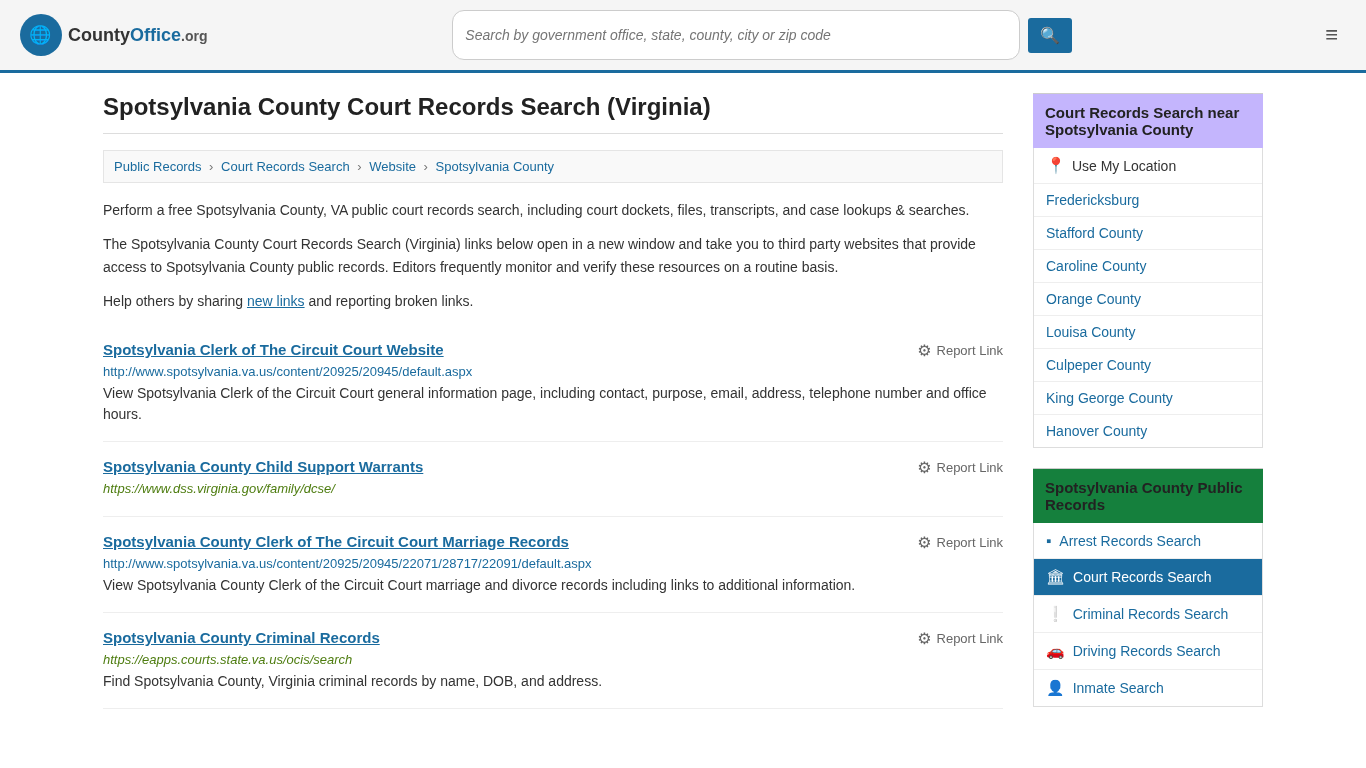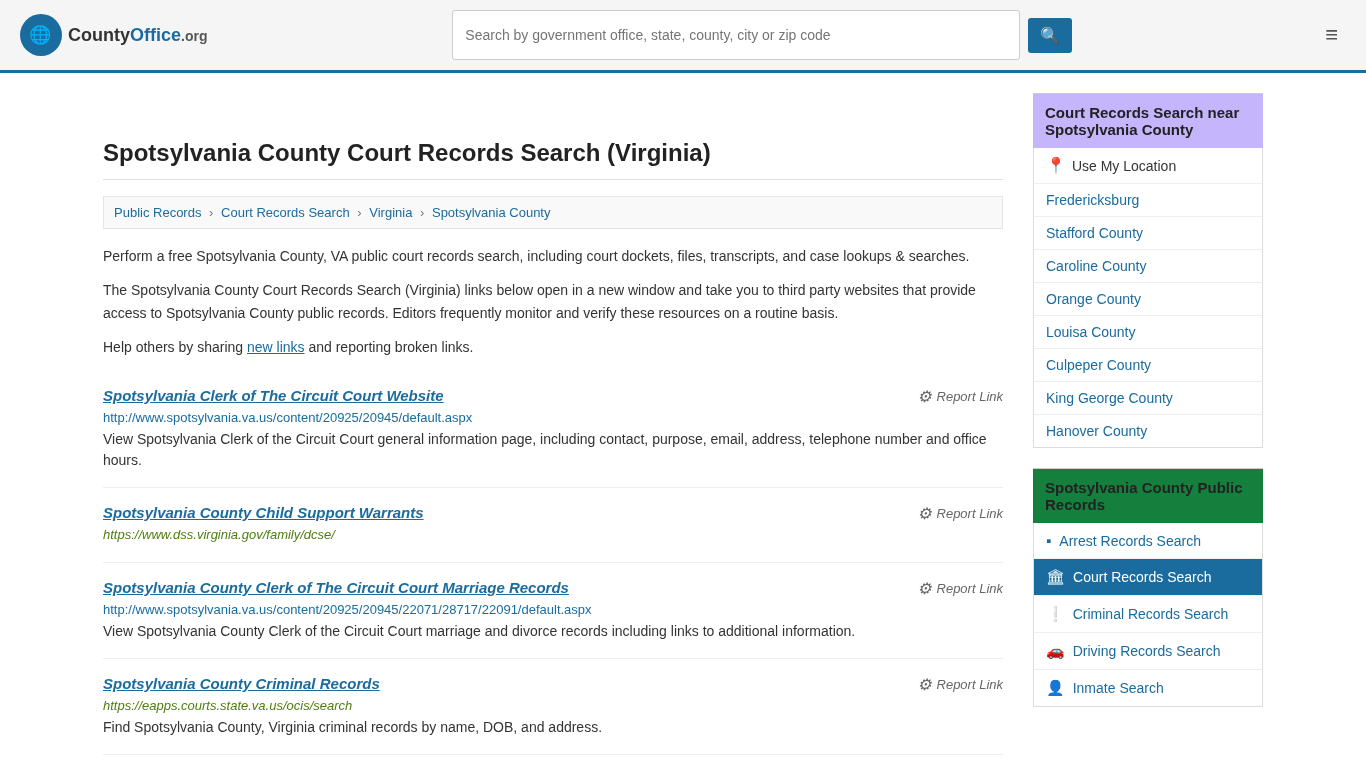--- a/index.html
+++ b/index.html
@@ -36,23 +36,24 @@
       align-items: center;
       gap: 8px;
       flex: 1;
       max-width: 620px;
       margin: 0 30px;
     }
     .search-input {
       flex: 1;
       padding: 16px 12px;
       border: 1px solid #ccc;
-      border-radius: 3px;
+      border-radius: 12px;
       font-size: 14px;
       color: #999;
+      font-style: italic;
     }
     .search-btn {
       background: #1a6b9e;
       border: none;
       border-radius: 3px;
       padding: 8px 12px;
       cursor: pointer;
       color: white;
       font-size: 16px;
     }
@@ -66,21 +67,21 @@
     }
 
     
     .main-container {
       max-width: 1200px;
       margin: 0 auto;
       padding: 20px 20px;
       display: flex;
       gap: 30px;
     }
-    .content { flex: 1; margin-top: 46px; }
+    .content { flex: 1; }
     .sidebar { width: 230px; flex-shrink: 0; }
 
     
     .page-title {
       font-size: 24px;
       font-weight: bold;
       color: #222;
       margin-bottom: 16px;
       border-bottom: 1px solid #ddd;
       padding-bottom: 12px;
@@ -104,21 +105,20 @@
 
     
     .result-item {
       border-bottom: 1px solid #eee;
       padding: 16px 0;
     }
     .result-header {
       display: flex;
       justify-content: space-between;
       align-items: flex-start;
-      font-style: italic;
     }
     .result-title {
       font-size: 15px;
       font-weight: bold;
       color: #1a6b9e;
       text-decoration: underline;
       cursor: pointer;
     }
     .report-link {
       display: flex;
@@ -226,21 +226,21 @@
 
   <div class="content">
 
     <h1 class="page-title">Spotsylvania County Court Records Search (Virginia)</h1>
 
     <div class="breadcrumb">
       <a href="#">Public Records</a>
       <span>›</span>
       <a href="#">Court Records Search</a>
       <span>›</span>
-      <a href="#">Virginia</a>
+      <a href="#">Website</a>
       <span>›</span>
       <a href="#">Spotsylvania County</a>
     </div>
 
     <p class="description">Perform a free Spotsylvania County, VA public court records search, including court dockets, files, transcripts, and case lookups &amp; searches.</p>
     <p class="description">The Spotsylvania County Court Records Search (Virginia) links below open in a new window and take you to third party websites that provide access to Spotsylvania County public records. Editors frequently monitor and verify these resources on a routine basis.</p>
     <p class="description">
       <span>Help others by sharing </span><a href="#">new links</a><span> and reporting broken links.</span>
     </p>
 

